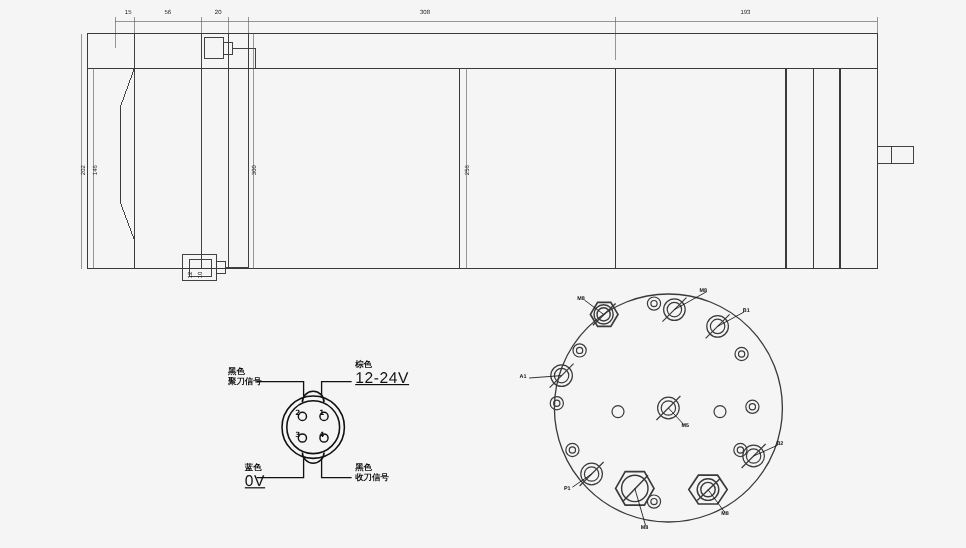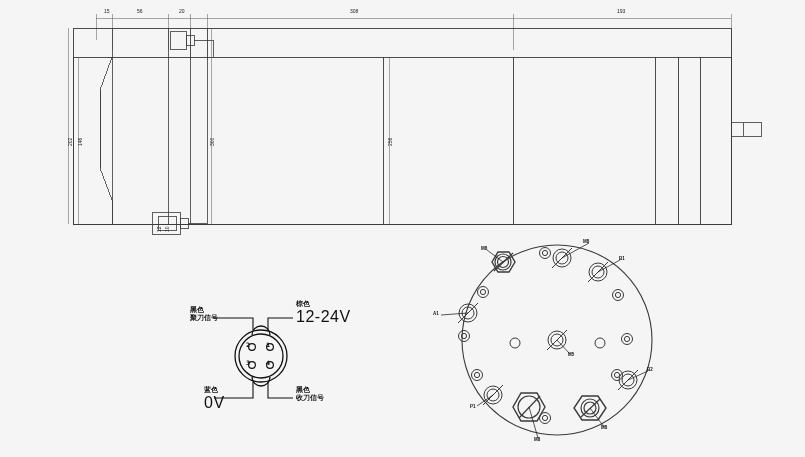--- a/index.html
+++ b/index.html
@@ -23,21 +23,21 @@
   }
   .dimtxt.rot{transform:rotate(-90deg);transform-origin:0 0;}
   .conn-label{
     position:absolute;
     white-space:nowrap;
     font-family:"DejaVu Sans","Liberation Sans",sans-serif;
     color:#111;
     line-height:1.15;
   }
   .cn{font-size:7px;font-weight:700;letter-spacing:0px;}
-  .volt{font-size:16px;letter-spacing:0.5px;font-family:"Liberation Sans","DejaVu Sans",sans-serif;}
+  .volt{font-size:13px;letter-spacing:0.5px;font-family:"Liberation Sans","DejaVu Sans",sans-serif;text-decoration:underline;}
   .pinnum{font-size:6px;font-weight:700;}
   .flangetxt{
     position:absolute;
     font-size:4.5px;
     font-weight:700;
     color:#111;
     white-space:nowrap;
   }
 </style>
 </head>

